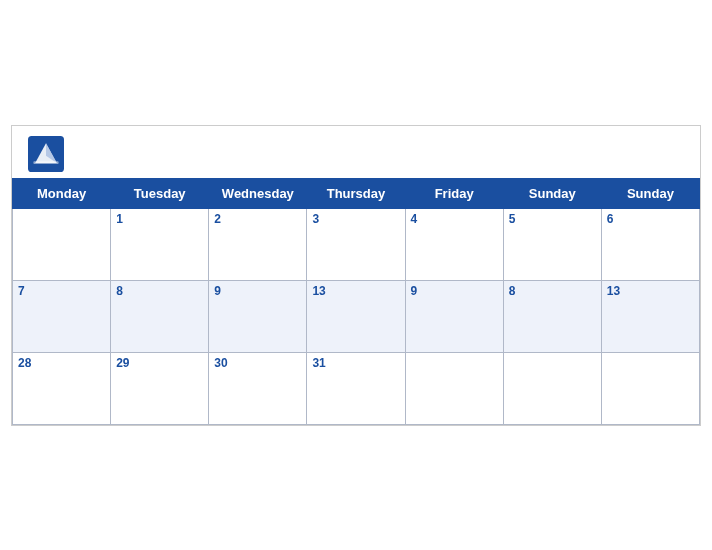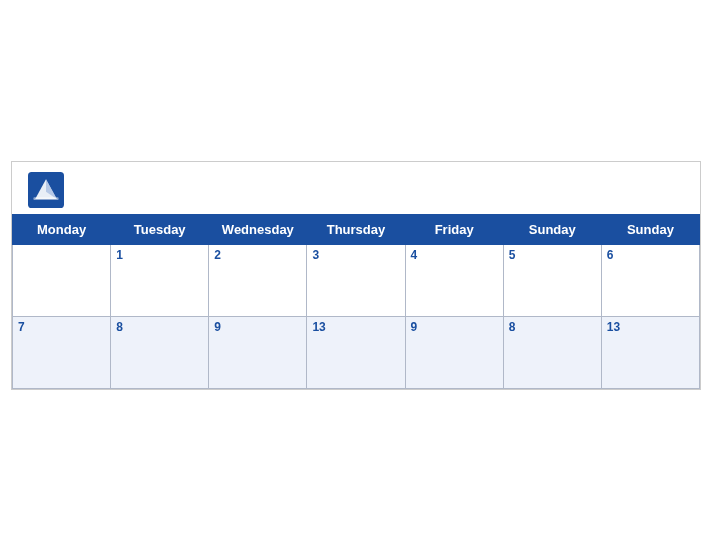--- a/index.html
+++ b/index.html
@@ -165,15 +165,32 @@
           <td>
             <span class="day-number">9</span>
           </td>
           <td>
             <span class="day-number">8</span>
           </td>
           <td>
             <span class="day-number">13</span>
           </td>
         </tr>
+        <tr>
+          <td>
+            <span class="day-number">28</span>
+          </td>
+          <td>
+            <span class="day-number">29</span>
+          </td>
+          <td>
+            <span class="day-number">30</span>
+          </td>
+          <td>
+            <span class="day-number">31</span>
+          </td>
+          <td class="empty-day"></td>
+          <td class="empty-day"></td>
+          <td class="empty-day"></td>
+        </tr>
       </tbody>
   </table>
 </div>
 
 </body></html>

